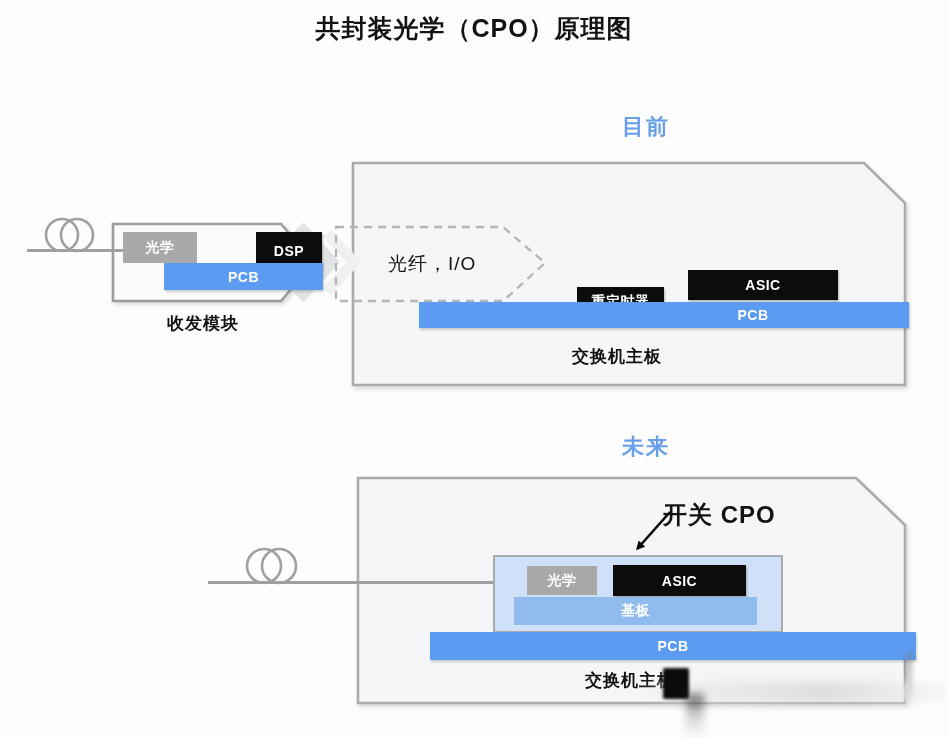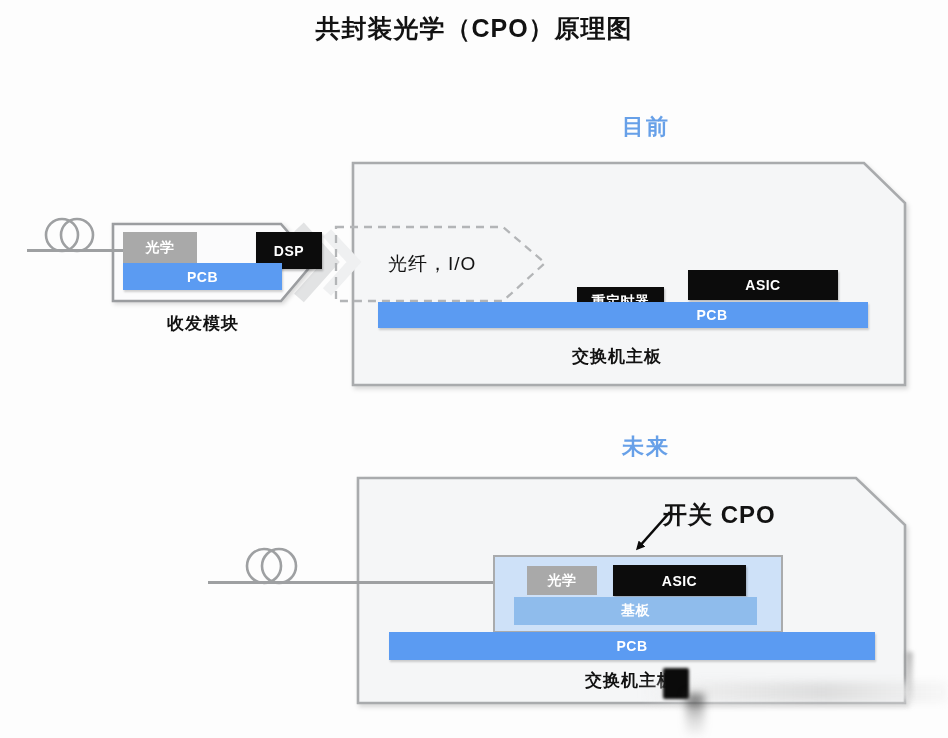--- a/index.html
+++ b/index.html
@@ -36,21 +36,21 @@
     font-size:22px;font-weight:bold;color:var(--accent-blue);
     letter-spacing:2px;z-index:2;transform:translateX(-50%);margin-left:47px;
   }
   .chip{
     display:flex;align-items:center;justify-content:center;
     color:#ffffff;font-weight:bold;font-size:14px;z-index:4;
     letter-spacing:0.5px;
   }
   .chip.gray{background:var(--optics-gray);}
   .chip.black{background:var(--chip-black);box-shadow:1px 2px 2px rgba(0,0,0,0.25);}
-  .chip.blue{background:var(--pcb-blue);box-shadow:1px 2px 2px rgba(0,0,0,0.18);}
+  .chip.blue{background:var(--pcb-blue);box-shadow:1px 2px 2px rgba(0,0,0,0.18);margin-left:41px;}
   .chip.mblue{background:var(--substrate-blue);}
   .board-label{
     font-size:17px;font-weight:bold;z-index:2;transform:translateX(-50%);
     letter-spacing:1px;white-space:nowrap;
   }
   .fiber-io{
     font-size:19px;z-index:2;letter-spacing:1px;white-space:nowrap;
   }
   .callout-text{
     font-size:24px;font-weight:bold;z-index:2;white-space:nowrap;letter-spacing:1px;

